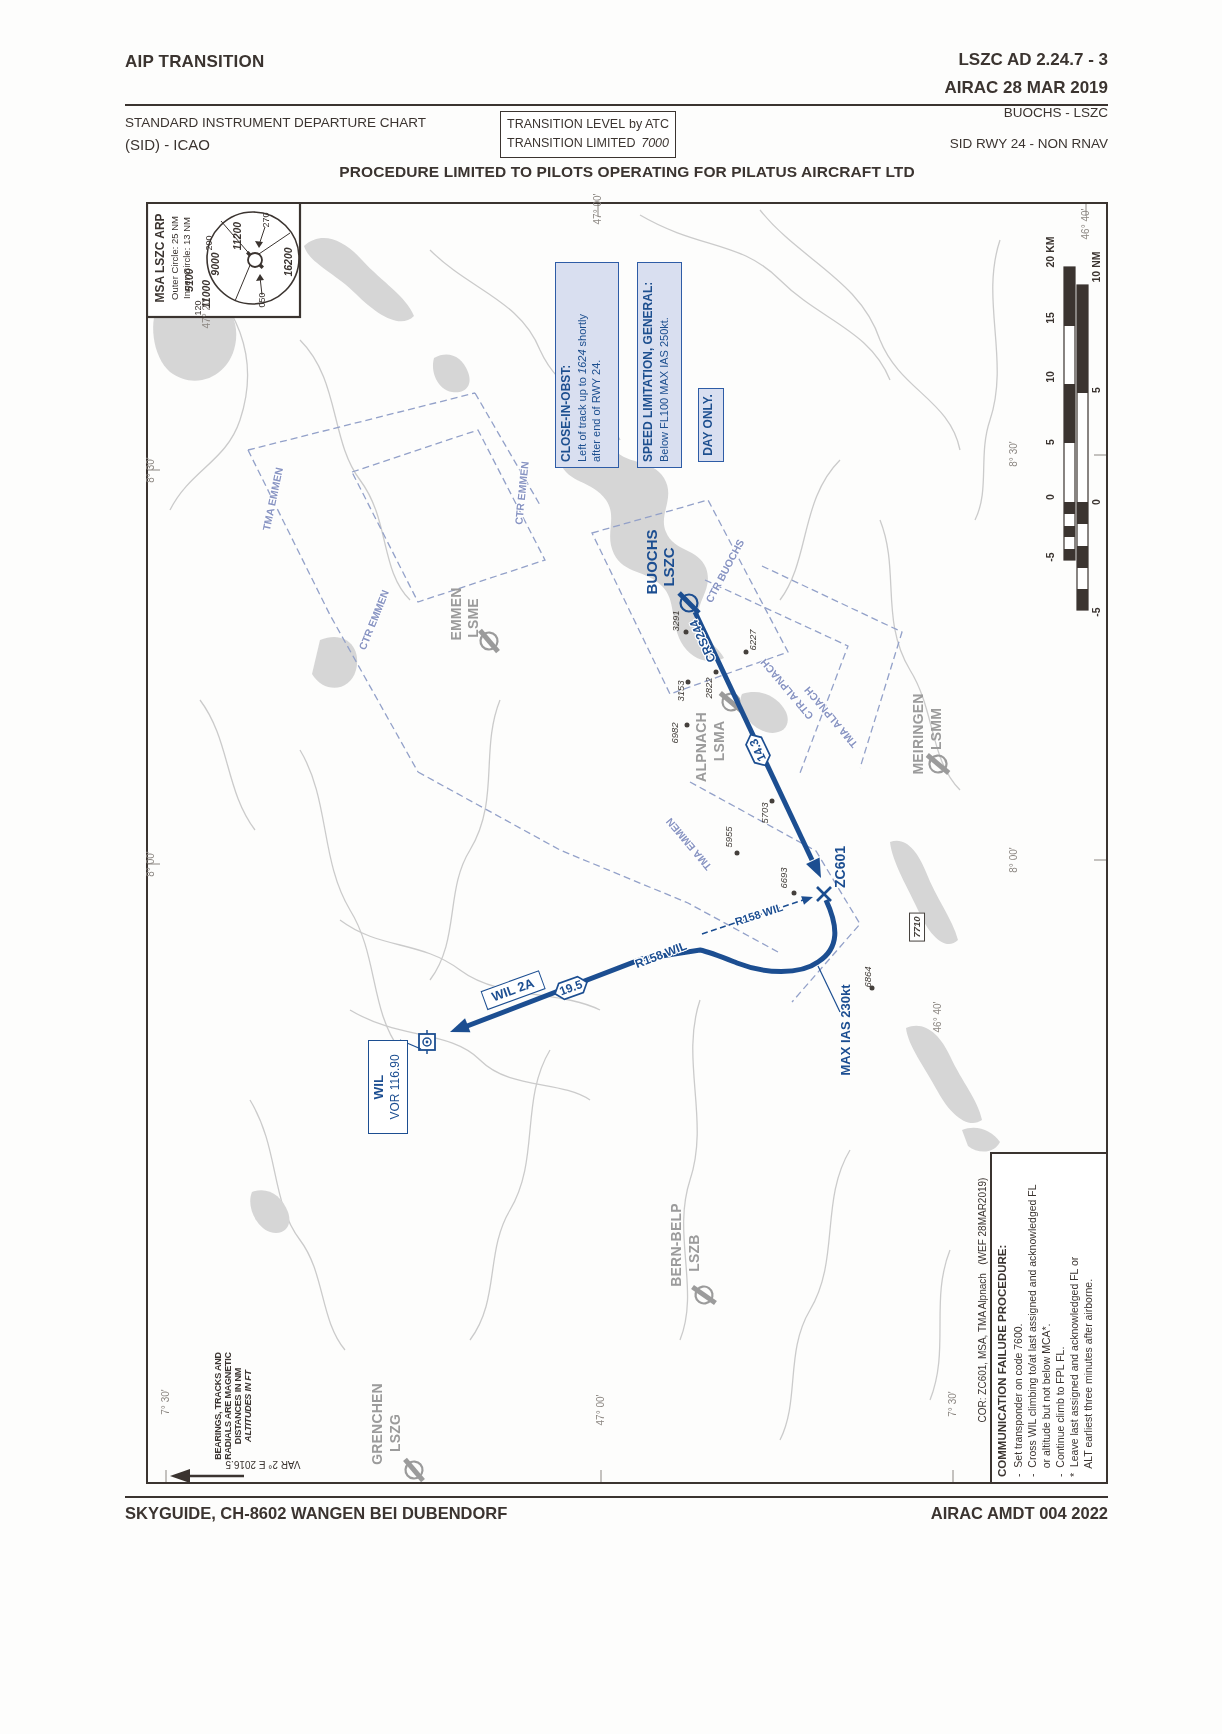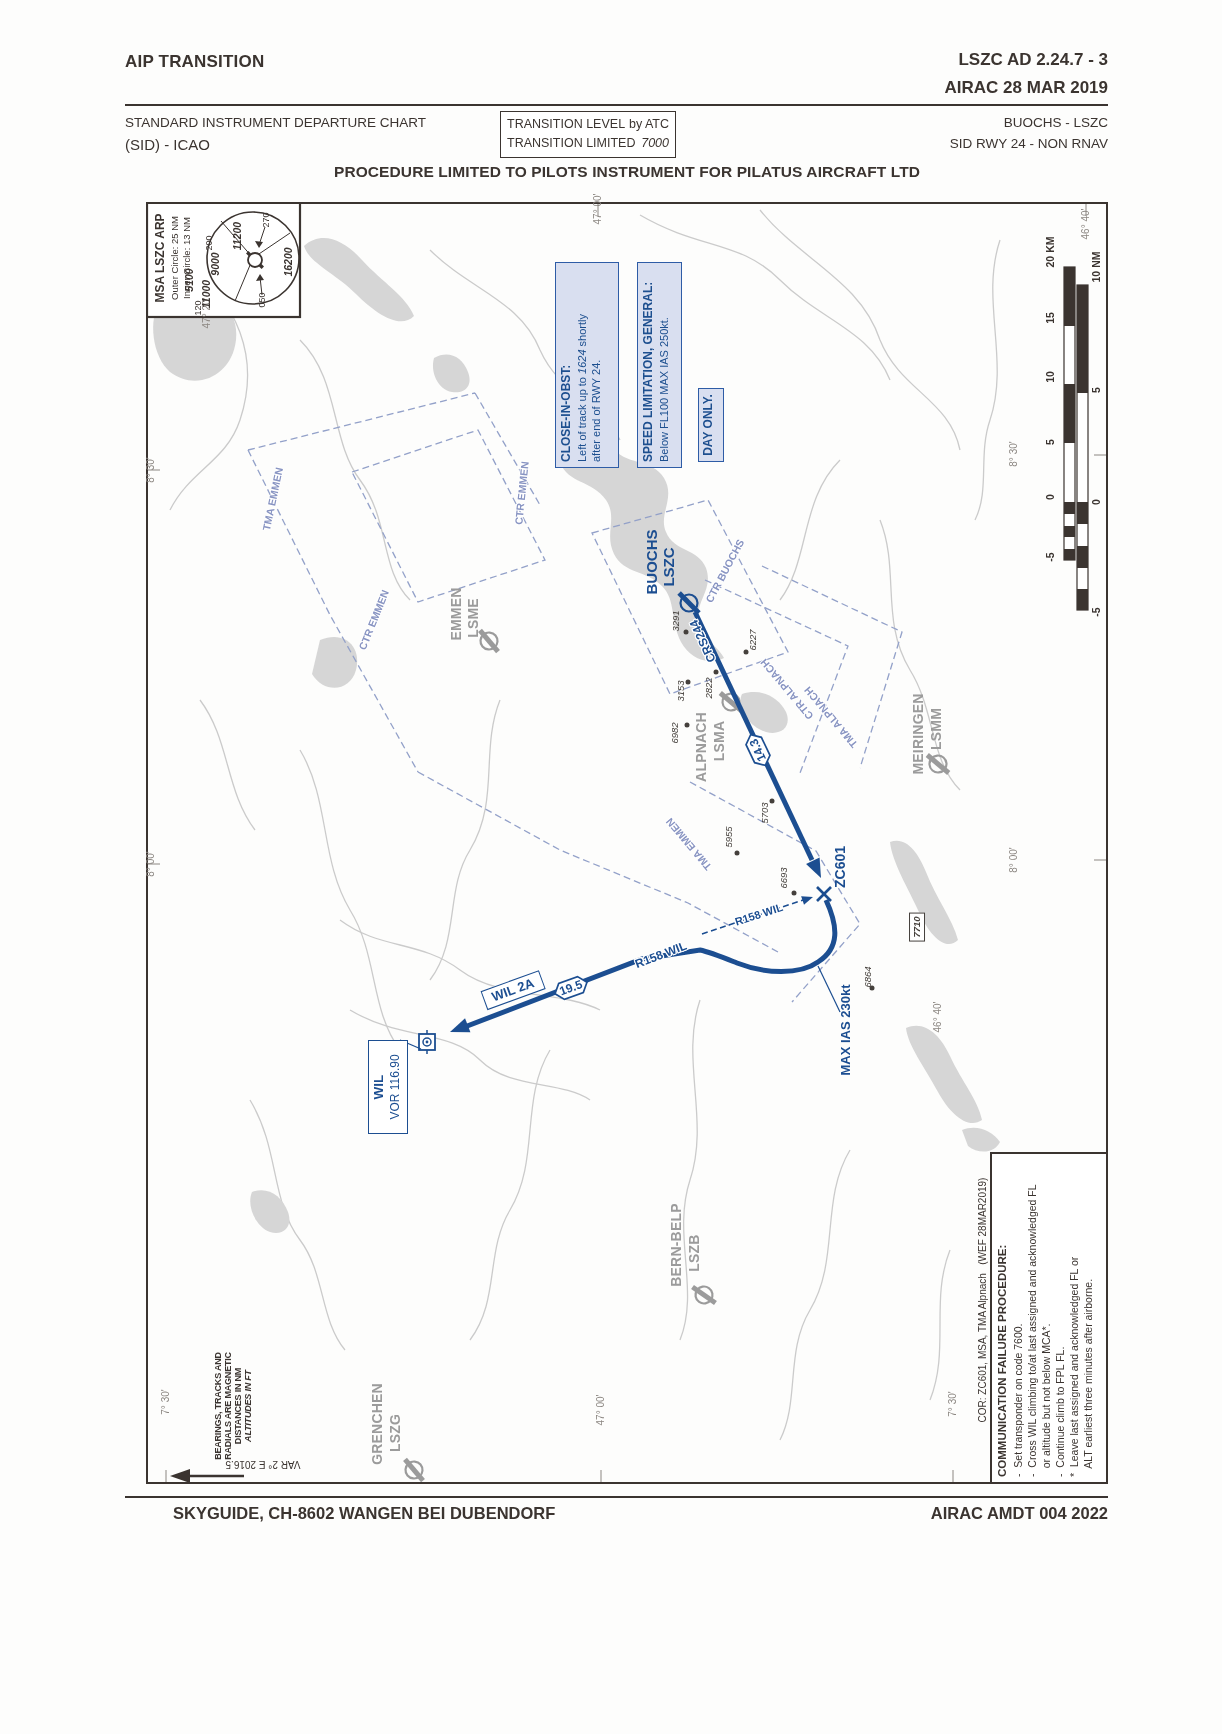--- a/index.html
+++ b/index.html
@@ -6,21 +6,21 @@
   #page{position:relative;width:1222px;height:1734px;background:#fdfdfc;overflow:hidden;
         font-family:"Liberation Sans",sans-serif;color:#3b3430;}
   .abs{position:absolute;}
   
   .hdr-left{left:125px;top:52px;font-size:17px;font-weight:bold;letter-spacing:.2px;}
   .hdr-r1{right:114px;top:50px;font-size:17px;font-weight:bold;text-align:right;}
   .hdr-r2{right:114px;top:78px;font-size:17px;font-weight:bold;text-align:right;}
   .hdr-rule{left:125px;top:104px;width:983px;height:0;border-top:2px solid #3b3430;}
   .tb-l1{left:125px;top:115px;font-size:13.5px;}
   .tb-l2{left:125px;top:136px;font-size:15px;}
-  .tb-r1{right:114px;top:115px;font-size:13.5px;text-align:right;}
+  .tb-r1{right:114px;top:105px;font-size:13.5px;text-align:right;}
   .tb-r2{right:114px;top:136px;font-size:13.5px;text-align:right;}
   .transbox{left:500px;top:111px;width:176px;height:47px;border:1.4px solid #3b3430;
             font-size:12.5px;line-height:1.55;padding:3px 6px;box-sizing:border-box;background:#fff;}
   .transbox .row{display:flex;justify-content:space-between;}
   .banner{left:146px;top:163px;width:962px;text-align:center;font-size:15.5px;font-weight:bold;letter-spacing:.1px;}
   
   #frame{left:146px;top:202px;width:962px;height:1282px;border:2.4px solid #3b3430;box-sizing:border-box;background:transparent;}
   
   .lbl{position:absolute;white-space:pre;line-height:1.05;transform-origin:center;}
   .f15{font-size:15px}.f14{font-size:14px}.f13{font-size:13px}.f12{font-size:12px}.f11{font-size:11px}.f10{font-size:10px}
@@ -48,21 +48,21 @@
   .commb{position:absolute;background:#fff;border:2px solid #3b3430;box-sizing:border-box;}
   .rotwrap{position:absolute;left:50%;top:50%;transform:translate(-50%,-50%) rotate(-90deg);box-sizing:border-box;}
   .note-title{font-weight:bold;font-size:12px;color:#1d4f8f;line-height:1.3;}
   .note-line{font-size:11px;color:#1d4f8f;line-height:1.3;}
   .wil-name{font-weight:bold;font-size:13.5px;color:#1c4e91;text-align:center;line-height:1.25;}
   .wil-freq{font-size:12px;color:#1c4e91;text-align:center;line-height:1.25;}
   .comm-title{font-weight:bold;font-size:11.5px;line-height:1.35;}
   .comm-line{font-size:10.5px;line-height:1.35;white-space:pre;}
   
   .ftr-rule{left:125px;top:1496px;width:983px;border-top:2px solid #3b3430;}
-  .ftr-l{left:125px;top:1504px;font-size:16.5px;font-weight:bold;margin-left:48px;}
+  .ftr-l{left:125px;top:1504px;font-size:16.5px;font-weight:bold;}
   .ftr-r{right:114px;top:1504px;font-size:16.5px;font-weight:bold;text-align:right;}
   svg{position:absolute;left:0;top:0;}
   #labels{position:absolute;left:0;top:0;width:1222px;height:1734px;pointer-events:none;}
 </style>
 </head>
 <body>
 
 <div id="page">
 
   <div class="abs hdr-left">AIP TRANSITION</div>
@@ -77,21 +77,21 @@
         <span>TRANSITION LEVEL</span>
         <span>by ATC</span>
       </div>
     <div class="row">
         <span>TRANSITION LIMITED</span>
         <span class="i">7000</span>
       </div>
   </div>
   <div class="abs tb-r1">BUOCHS - LSZC</div>
   <div class="abs tb-r2">SID RWY 24 - NON RNAV</div>
-  <div class="abs banner">PROCEDURE LIMITED TO PILOTS INSTRUMENT FOR PILATUS AIRCRAFT LTD</div>
+  <div class="abs banner">PROCEDURE LIMITED TO PILOTS OPERATING FOR PILATUS AIRCRAFT LTD</div>
 
   <svg width="1222" height="1734" viewBox="0 0 1222 1734">
     <defs>
       <clipPath id="mapclip">
           <rect x="146" y="202" width="962" height="1282"></rect>
         </clipPath>
     </defs>
     <g clip-path="url(#mapclip)">
 
       <g stroke="#cbcbcb" stroke-width="1.3" fill="none">

